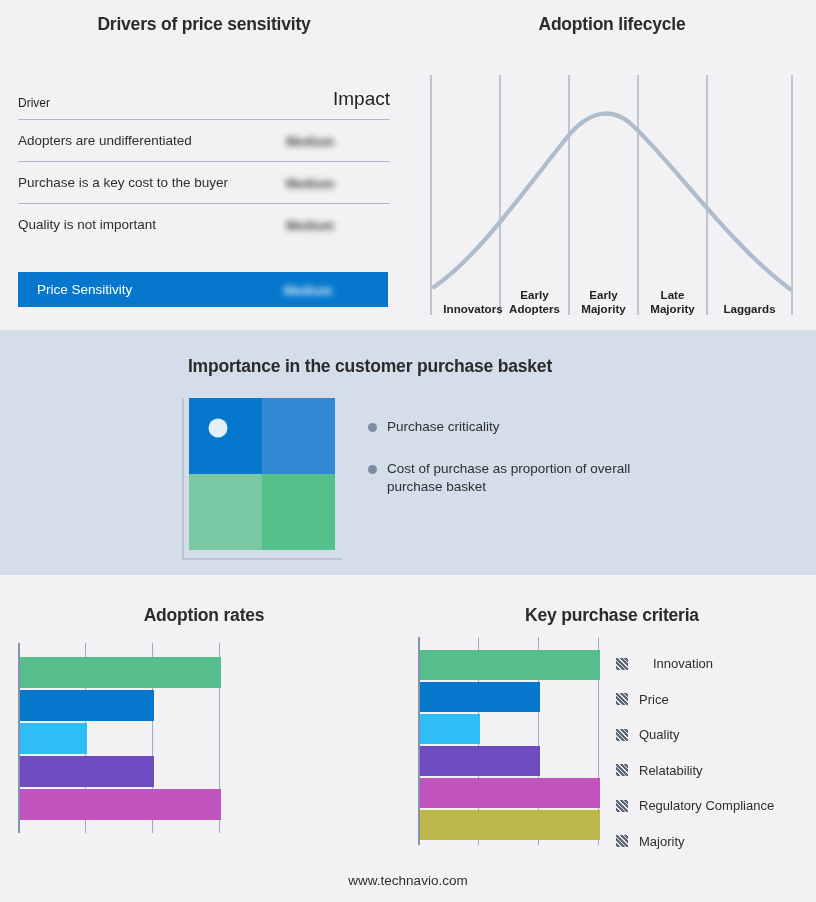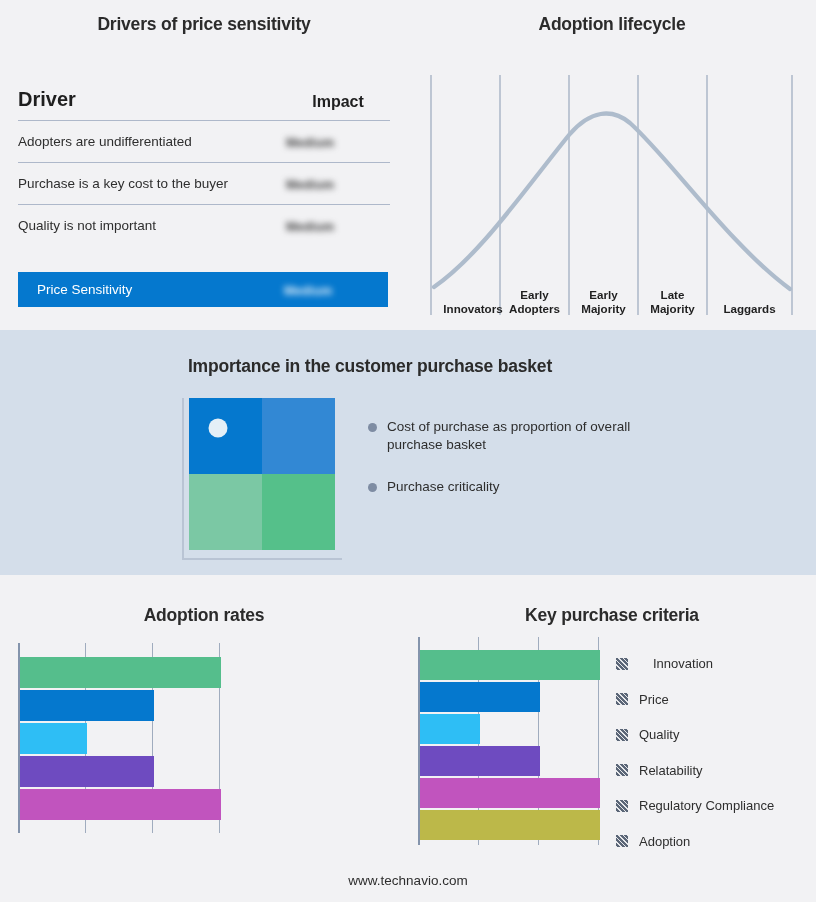--- a/index.html
+++ b/index.html
@@ -21,22 +21,22 @@
     font-weight: bold; color: #2B2B2B; text-align: center;
     letter-spacing: -0.2px;
   }
 
   
   .drivers { position:absolute; left:0; top:0; width:408px; height:330px; }
   .drivers .sec-title { position:absolute; left:0; top:14px; width:408px; font-size:17.5px; }
 
   .tbl { position:absolute; left:18px; top:88px; width:372px; }
   .tbl .hdr { display:flex; align-items:flex-end; padding-bottom:9px; }
-  .tbl .hdr .c1 { flex:1; font-size:20px; font-weight:bold; color:#1F1F1F; }
-  .tbl .hdr .c2 { width:104px; font-size:16px; font-weight:bold; color:#1F1F1F; text-align:center; }
+  .tbl .hdr .c1 { flex:1; font-size:12px; font-weight:normal; color:#1F1F1F; }
+  .tbl .hdr .c2 { width:104px; font-size:19px; font-weight:normal; color:#1F1F1F; text-align:right; }
   .tbl .rule { height:1px; background:#AEB8CA; }
   .tbl .row { display:flex; align-items:center; height:41px; }
   .tbl .row .c1 { flex:1; font-size:13.5px; color:#2E2E2E; }
   .tbl .row .c2 { width:104px; text-align:left; }
 
   
   .blurv {
     display:inline-block; font-size:12.5px; color:#3A3A3A;
     filter: blur(3.1px); letter-spacing:0.2px; font-weight:600;
     user-select:none;
@@ -199,25 +199,25 @@
         </div>
         <div class="q" style="background:#3288D4;"></div>
         <div class="q" style="background:#7BC8A4;"></div>
         <div class="q" style="background:#55C08A;"></div>
       </div>
     </div>
 
     <div class="legend-mid">
       <div class="leg-item">
         <span class="leg-bullet"></span>
-        <span class="leg-txt" style="max-width:258px;">Cost of purchase as proportion of overall purchase basket</span>
+        <span class="leg-txt">Purchase criticality</span>
       </div>
       <div class="leg-item">
         <span class="leg-bullet"></span>
-        <span class="leg-txt">Purchase criticality</span>
+        <span class="leg-txt" style="max-width:258px;">Cost of purchase as proportion of overall purchase basket</span>
       </div>
     </div>
   </div>
 
   <div class="band-bottom"></div>
 
   <div class="barpanel left">
     <div class="sec-title">Adoption rates</div>
 
     <div class="chart" id="chart0" style="left:18px; top:68px; width:203px; height:190px;">
@@ -270,19 +270,19 @@
         <div class="bl-item" style="margin-bottom: 20.5px;">
           <span class="bl-swatch"></span>
           <span class="bl-txt">Relatability</span>
         </div>
         <div class="bl-item" style="margin-bottom: 20.5px;">
           <span class="bl-swatch"></span>
           <span class="bl-txt">Regulatory Compliance</span>
         </div>
         <div class="bl-item" style="margin-bottom: 20.5px;">
           <span class="bl-swatch"></span>
-          <span class="bl-txt">Adoption</span>
+          <span class="bl-txt">Majority</span>
         </div>
       </div>
   </div>
 
   <div class="footer">www.technavio.com</div>
 </div>
 
 </body></html>

